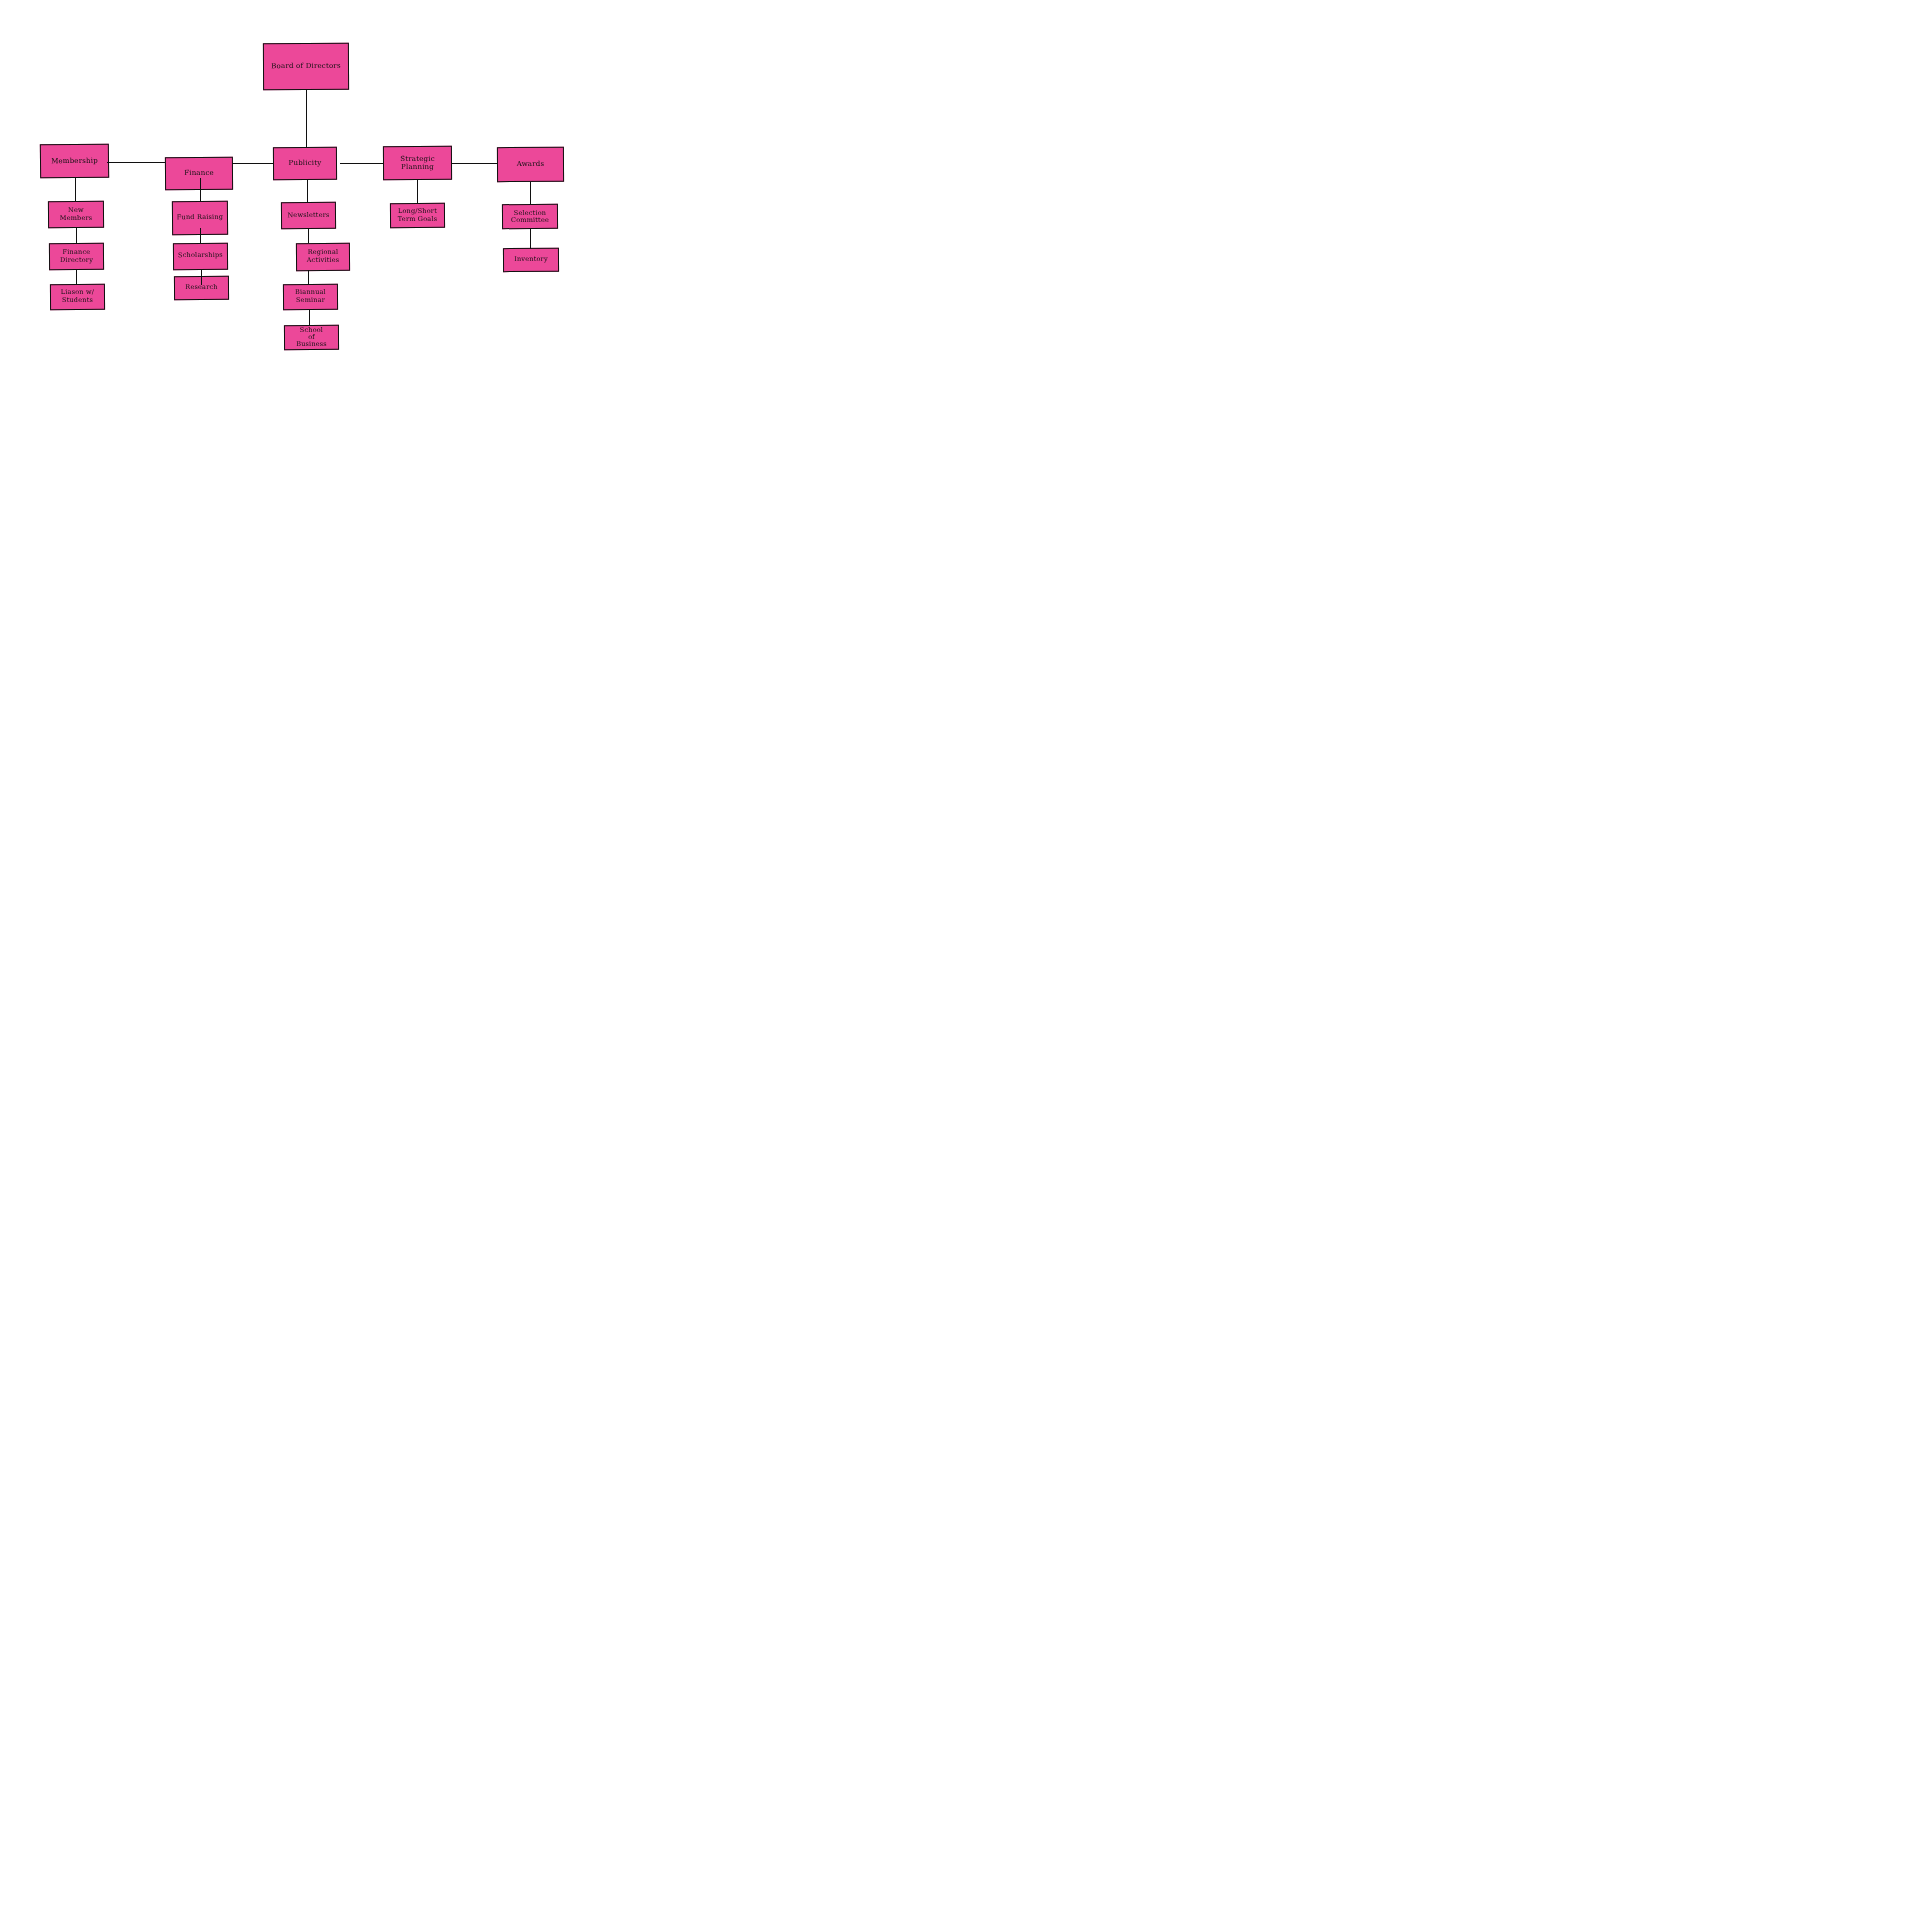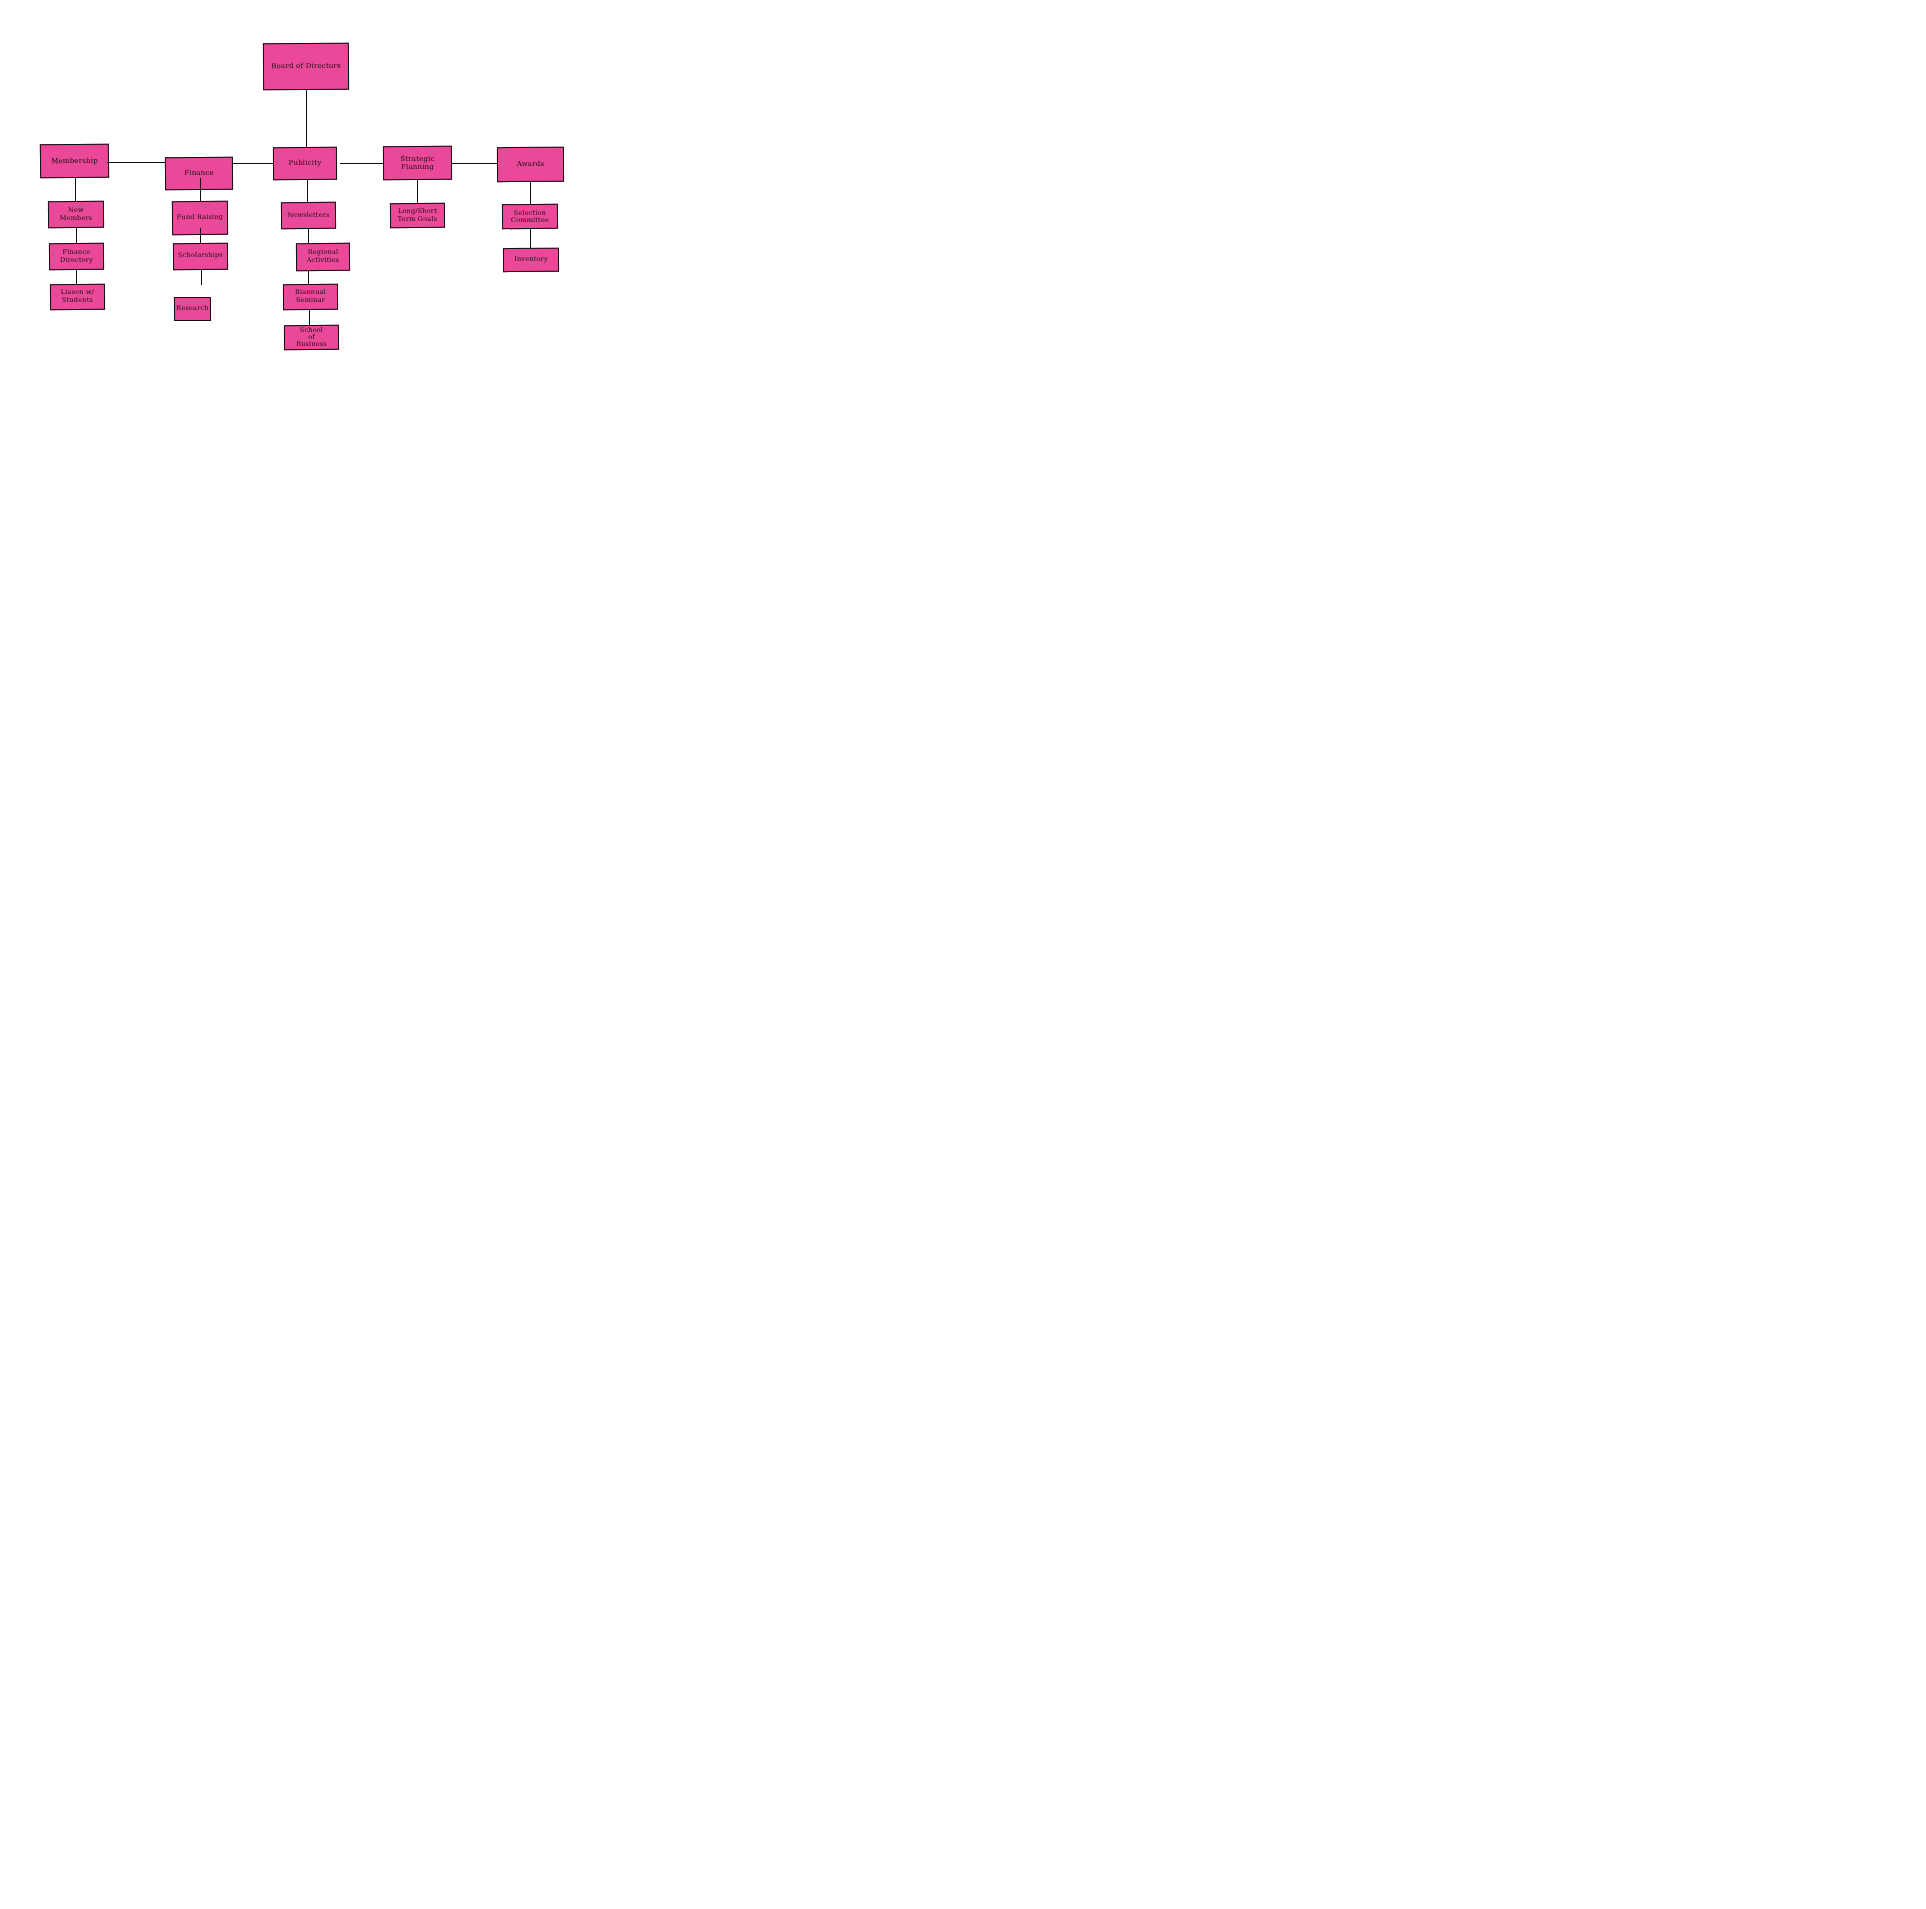--- a/index.html
+++ b/index.html
@@ -82,21 +82,21 @@
     <span class="label">Liason w/
 Students</span>
   </div>
 
   <div class="node lvl3" style="left:172px; top:201px; width:56px; height:34px; transform:rotate(-0.45deg);">
     <span class="label">Fund Raising</span>
   </div>
   <div class="node lvl3" style="left:173px; top:243px; width:55px; height:26.6px; transform:rotate(-0.4deg);">
     <span class="label">Scholarships</span>
   </div>
-  <div class="node lvl3" style="left:174px; top:297px; width:37px; height:24px; transform:rotate(-0.35deg);">
+  <div class="node lvl3" style="left:174px; top:276px; width:55px; height:24px; transform:rotate(-0.35deg);">
     <span class="label">Research</span>
   </div>
 
   <div class="node lvl3" style="left:281px; top:202px; width:55px; height:27px; transform:rotate(-0.4deg);">
     <span class="label">Newsletters</span>
   </div>
   <div class="node lvl3" style="left:296px; top:243px; width:54px; height:28px; transform:rotate(-0.4deg);">
     <span class="label">Regional
 Activities</span>
   </div>

